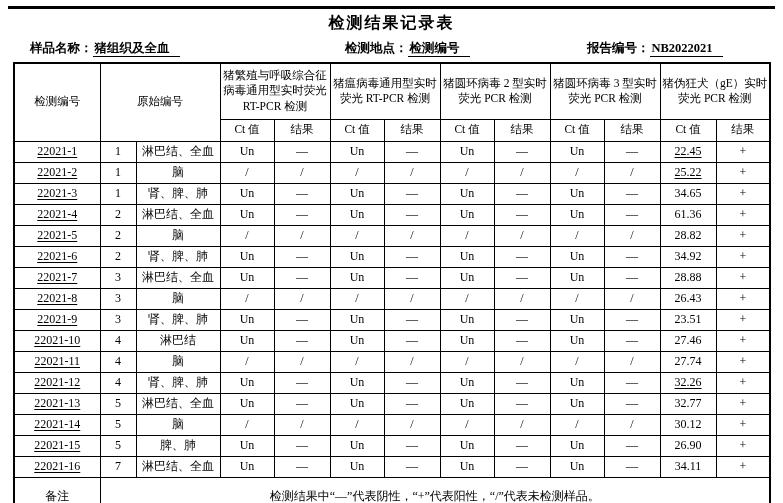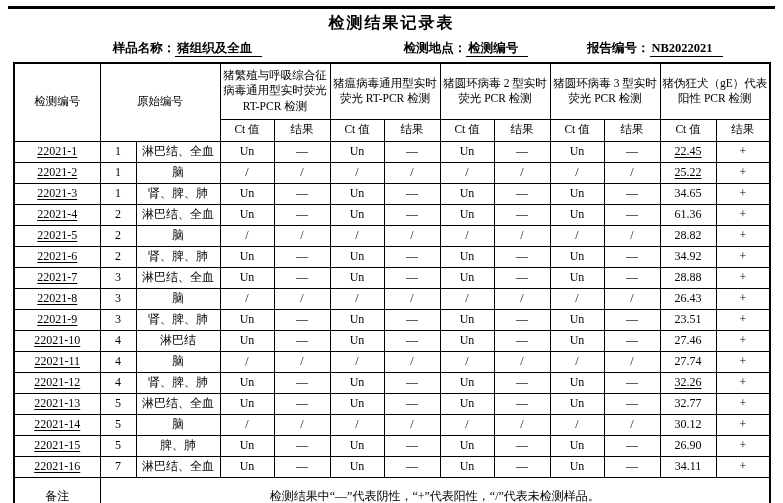--- a/index.html
+++ b/index.html
@@ -10,21 +10,21 @@
   }
   .top-rule{position:absolute;top:6px;left:8px;right:8px;height:3px;background:#000;}
   .doc-title{
     position:absolute;top:13px;left:0;width:100%;
     text-align:center;font-size:16px;font-weight:bold;letter-spacing:2px;
   }
   .info-line{
     position:absolute;top:40px;left:30px;right:18px;
     display:flex;font-size:12.5px;font-weight:bold;white-space:nowrap;
   }
-  .info-item{display:inline-block;text-align:center;}
+  .info-item{display:inline-block;}
   .info-item.first{width:315px;}
   .info-item.second{width:242px;}
   .info-value{
     font-weight:bold;border-bottom:1px solid #000;padding:0 10px 1px 2px;
   }
   table.results{
     position:absolute;top:62px;left:13px;
     border-collapse:collapse;table-layout:fixed;width:756px;
     font-size:12px;
   }
@@ -77,21 +77,21 @@
       <col style="width:54px">
   </colgroup>
   <thead>
     <tr class="hdr1">
       <th rowspan="2">检测编号</th>
       <th rowspan="2" colspan="2">原始编号</th>
       <th colspan="2">猪繁殖与呼吸综合征病毒通用型实时荧光 RT-PCR 检测</th>
       <th colspan="2">猪瘟病毒通用型实时荧光 RT-PCR 检测</th>
       <th colspan="2">猪圆环病毒 2 型实时荧光 PCR 检测</th>
       <th colspan="2">猪圆环病毒 3 型实时荧光 PCR 检测</th>
-      <th colspan="2">猪伪狂犬（gE）代表阳性 PCR 检测</th>
+      <th colspan="2">猪伪狂犬（gE）实时荧光 PCR 检测</th>
     </tr>
     <tr class="hdr2">
       <th>Ct 值</th>
       <th>结果</th>
       <th>Ct 值</th>
       <th>结果</th>
       <th>Ct 值</th>
       <th>结果</th>
       <th>Ct 值</th>
       <th>结果</th>

